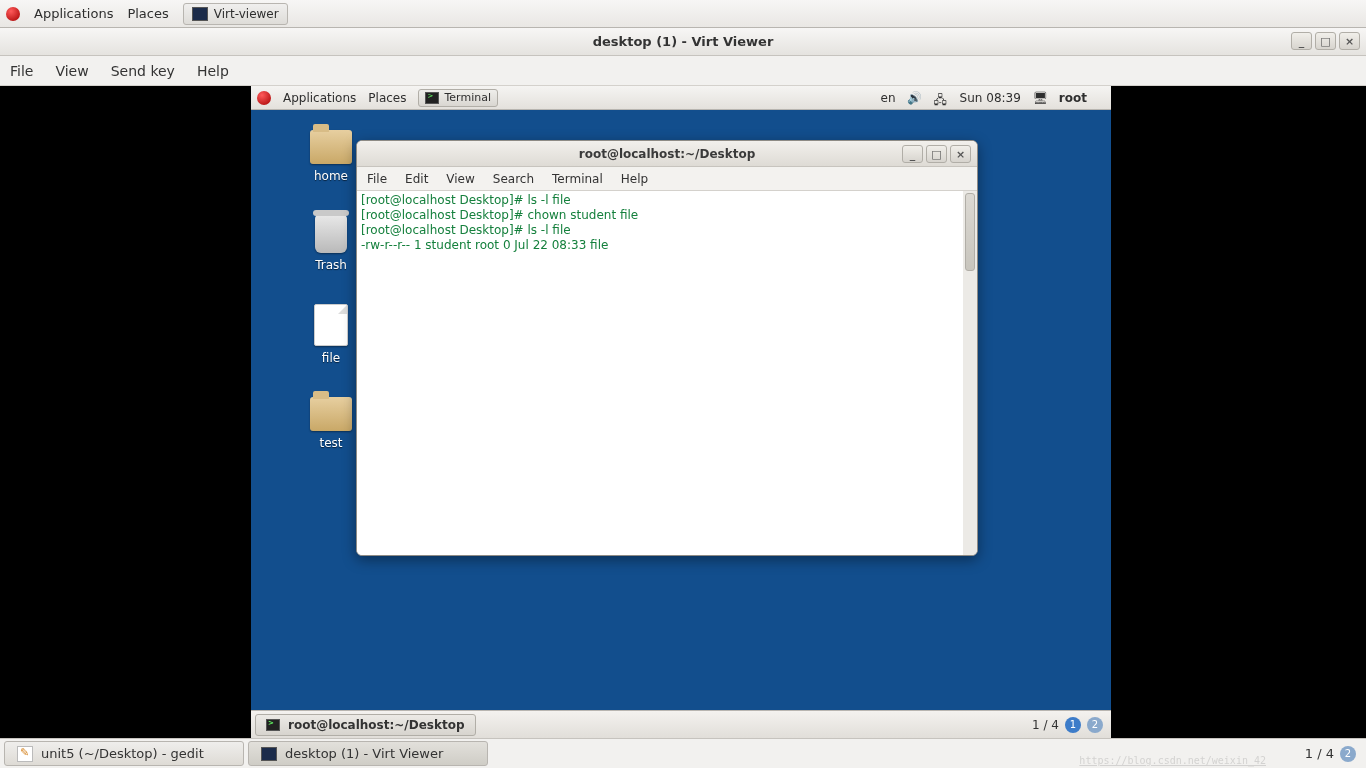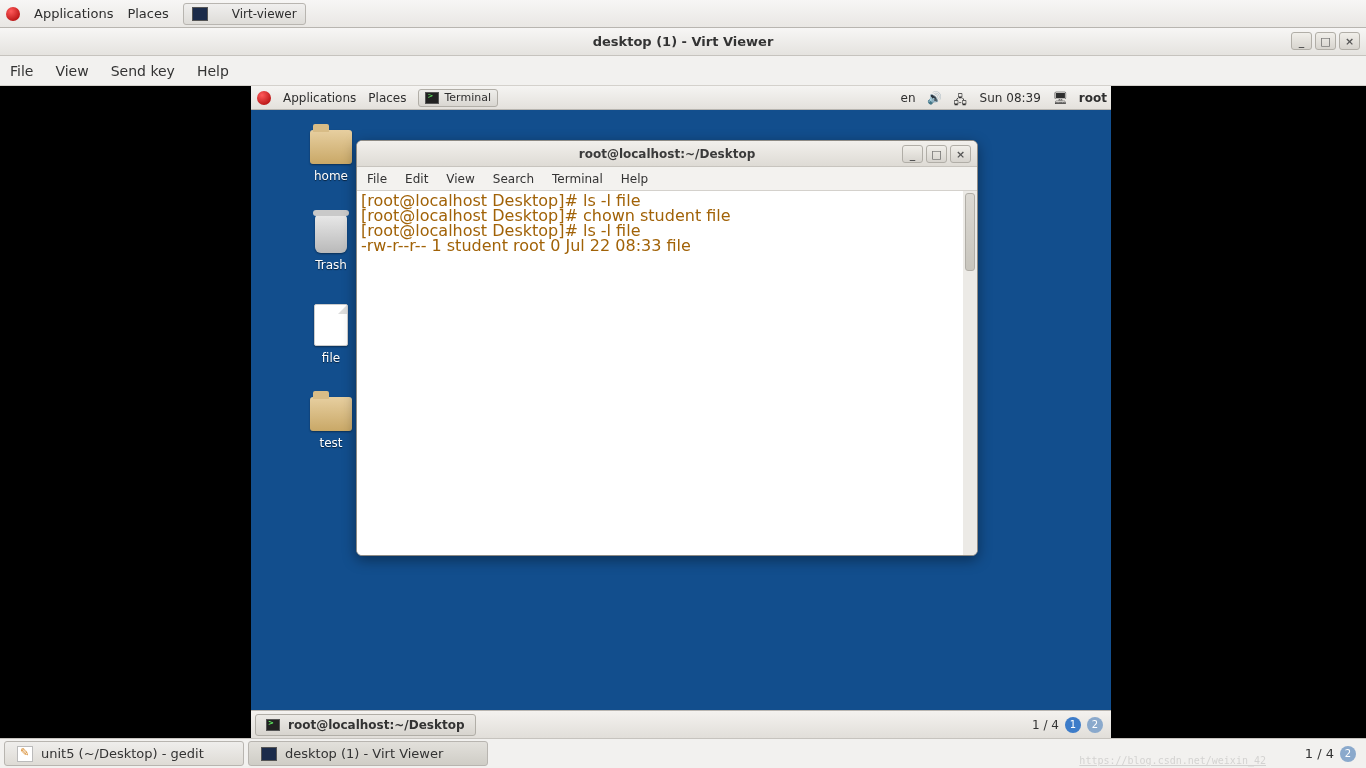--- a/index.html
+++ b/index.html
@@ -7,21 +7,21 @@
 
 
 .outer-topbar{position:absolute;top:0;left:0;right:0;height:28px;
  background:linear-gradient(#f7f6f5,#e9e7e4);border-bottom:1px solid #b8b5b0;
  display:flex;align-items:center;font-size:13px;color:#2e2e2e;}
 .outer-topbar .left{display:flex;align-items:center;gap:14px;padding-left:6px;}
 .outer-topbar .right{margin-left:auto;display:flex;align-items:center;gap:14px;padding-right:10px;margin-top:40px;}
 .outer-topbar .menuitem{cursor:default;}
 .redhat-dot{width:14px;height:14px;border-radius:50%;
  background:radial-gradient(circle at 35% 30%,#ff5a5a,#a40000);display:inline-block;}
-.task-chip{display:flex;align-items:center;gap:24px;background:linear-gradient(#f0efee,#dedcd8);
+.task-chip{display:flex;align-items:center;gap:6px;background:linear-gradient(#f0efee,#dedcd8);
  border:1px solid #b8b5b0;border-radius:3px;height:22px;padding:0 8px;font-size:12px;}
 .ico{display:inline-block;width:14px;height:14px;}
 .ico-inputmethod:before{content:"中";font-size:12px;}
 .ico-volume:before{content:"🔊";font-size:12px;}
 .ico-bluetooth:before{content:"✱";font-size:14px;color:#444;}
 .ico-network:before{content:"🖧";font-size:12px;}
 .ico-battery:before{content:"🔋";font-size:12px;}
 .ico-display:before{content:"🖥";font-size:12px;}
 
 
@@ -35,21 +35,21 @@
  display:flex;align-items:center;gap:22px;padding-left:10px;font-size:14px;color:#333;}
 
 
 .vv-display{position:absolute;left:0;right:0;top:58px;bottom:0;background:#000;}
 .guest{position:absolute;left:251px;top:0;width:860px;height:652px;}
 
 
 .inner-topbar{height:24px;background:linear-gradient(#f5f4f2,#e4e1dc);
  border-bottom:1px solid #b8b5b0;display:flex;align-items:center;font-size:12px;color:#2e2e2e;}
 .inner-topbar .left{display:flex;align-items:center;gap:12px;padding-left:6px;}
-.inner-topbar .right{margin-left:auto;display:flex;align-items:center;gap:12px;padding-right:4px;}
+.inner-topbar .right{margin-left:auto;display:flex;align-items:center;gap:12px;padding-right:24px;}
 .inner-task{display:flex;align-items:center;gap:5px;background:linear-gradient(#efeeeb,#d9d6d1);
  border:1px solid #b1aea7;border-radius:3px;height:18px;padding:0 6px;font-size:11px;}
 .term-ico-sm{width:14px;height:12px;background:#222;border:1px solid #555;display:inline-block;position:relative;}
 .term-ico-sm:after{content:">";color:#6f6;font-size:7px;position:absolute;left:1px;top:-1px;}
 
 
 .guest-desktop{position:absolute;top:24px;left:0;right:0;height:600px;background:#124e8d;}
 .desk-icons{position:absolute;left:50px;top:20px;display:flex;flex-direction:column;gap:32px;align-items:center;}
 .dicon{display:flex;flex-direction:column;align-items:center;gap:5px;color:#fff;font-size:12px;text-shadow:0 1px 1px rgba(0,0,0,.6);width:60px;justify-content:space-between;}
 .folder{width:42px;height:34px;background:linear-gradient(#e7cfa0,#c9a867);border-radius:3px;position:relative;box-shadow:0 1px 2px rgba(0,0,0,.4);}
@@ -61,22 +61,22 @@
 
 
 .term-win{position:absolute;left:105px;top:30px;width:622px;height:416px;
  background:#fff;border:1px solid #8e8b85;border-radius:6px;box-shadow:0 4px 14px rgba(0,0,0,.4);overflow:hidden;}
 .term-title{height:26px;background:linear-gradient(#f2f0ec,#dedbd5);display:flex;align-items:center;justify-content:center;
  font-size:12px;font-weight:bold;color:#3a3a3a;position:relative;border-bottom:1px solid #c7c4be;}
 .term-title .wincontrols{position:absolute;right:6px;top:4px;display:flex;gap:3px;}
 .term-menubar{height:24px;background:#f3f2ef;border-bottom:1px solid #d4d1cc;
  display:flex;align-items:center;gap:18px;padding-left:10px;font-size:12px;color:#333;}
 .term-body{position:absolute;top:50px;left:0;right:14px;bottom:0;background:#fff;
- font-family:"DejaVu Sans Mono","Liberation Mono",monospace;font-size:16px;line-height:15px;
- color:#a16207;white-space:pre;padding:2px 4px;}
+ font-family:"DejaVu Sans Mono","Liberation Mono",monospace;font-size:12px;line-height:15px;
+ color:#15803d;white-space:pre;padding:2px 4px;}
 .term-scrollbar{position:absolute;top:50px;right:0;width:14px;bottom:0;background:#eceae6;}
 .term-scrollbar .thumb{position:absolute;top:2px;left:2px;right:2px;height:78px;background:linear-gradient(#dcd9d3,#c8c5bd);border:1px solid #b1aea7;border-radius:3px;}
 .cursor{display:inline-block;width:7px;height:13px;background:#333;vertical-align:text-bottom;}
 
 
 .guest-bottombar{position:absolute;bottom:0;left:0;right:0;height:28px;
  background:linear-gradient(#f4f2ef,#e1ded9);border-top:1px solid #b8b5b0;
  display:flex;align-items:center;font-size:12px;color:#333;}
 .tb-entry{display:flex;align-items:center;gap:6px;height:22px;padding:0 10px;margin-left:4px;
  background:linear-gradient(#eceae6,#d7d4ce);border:1px solid #b1aea7;border-radius:3px;font-weight:bold;}

